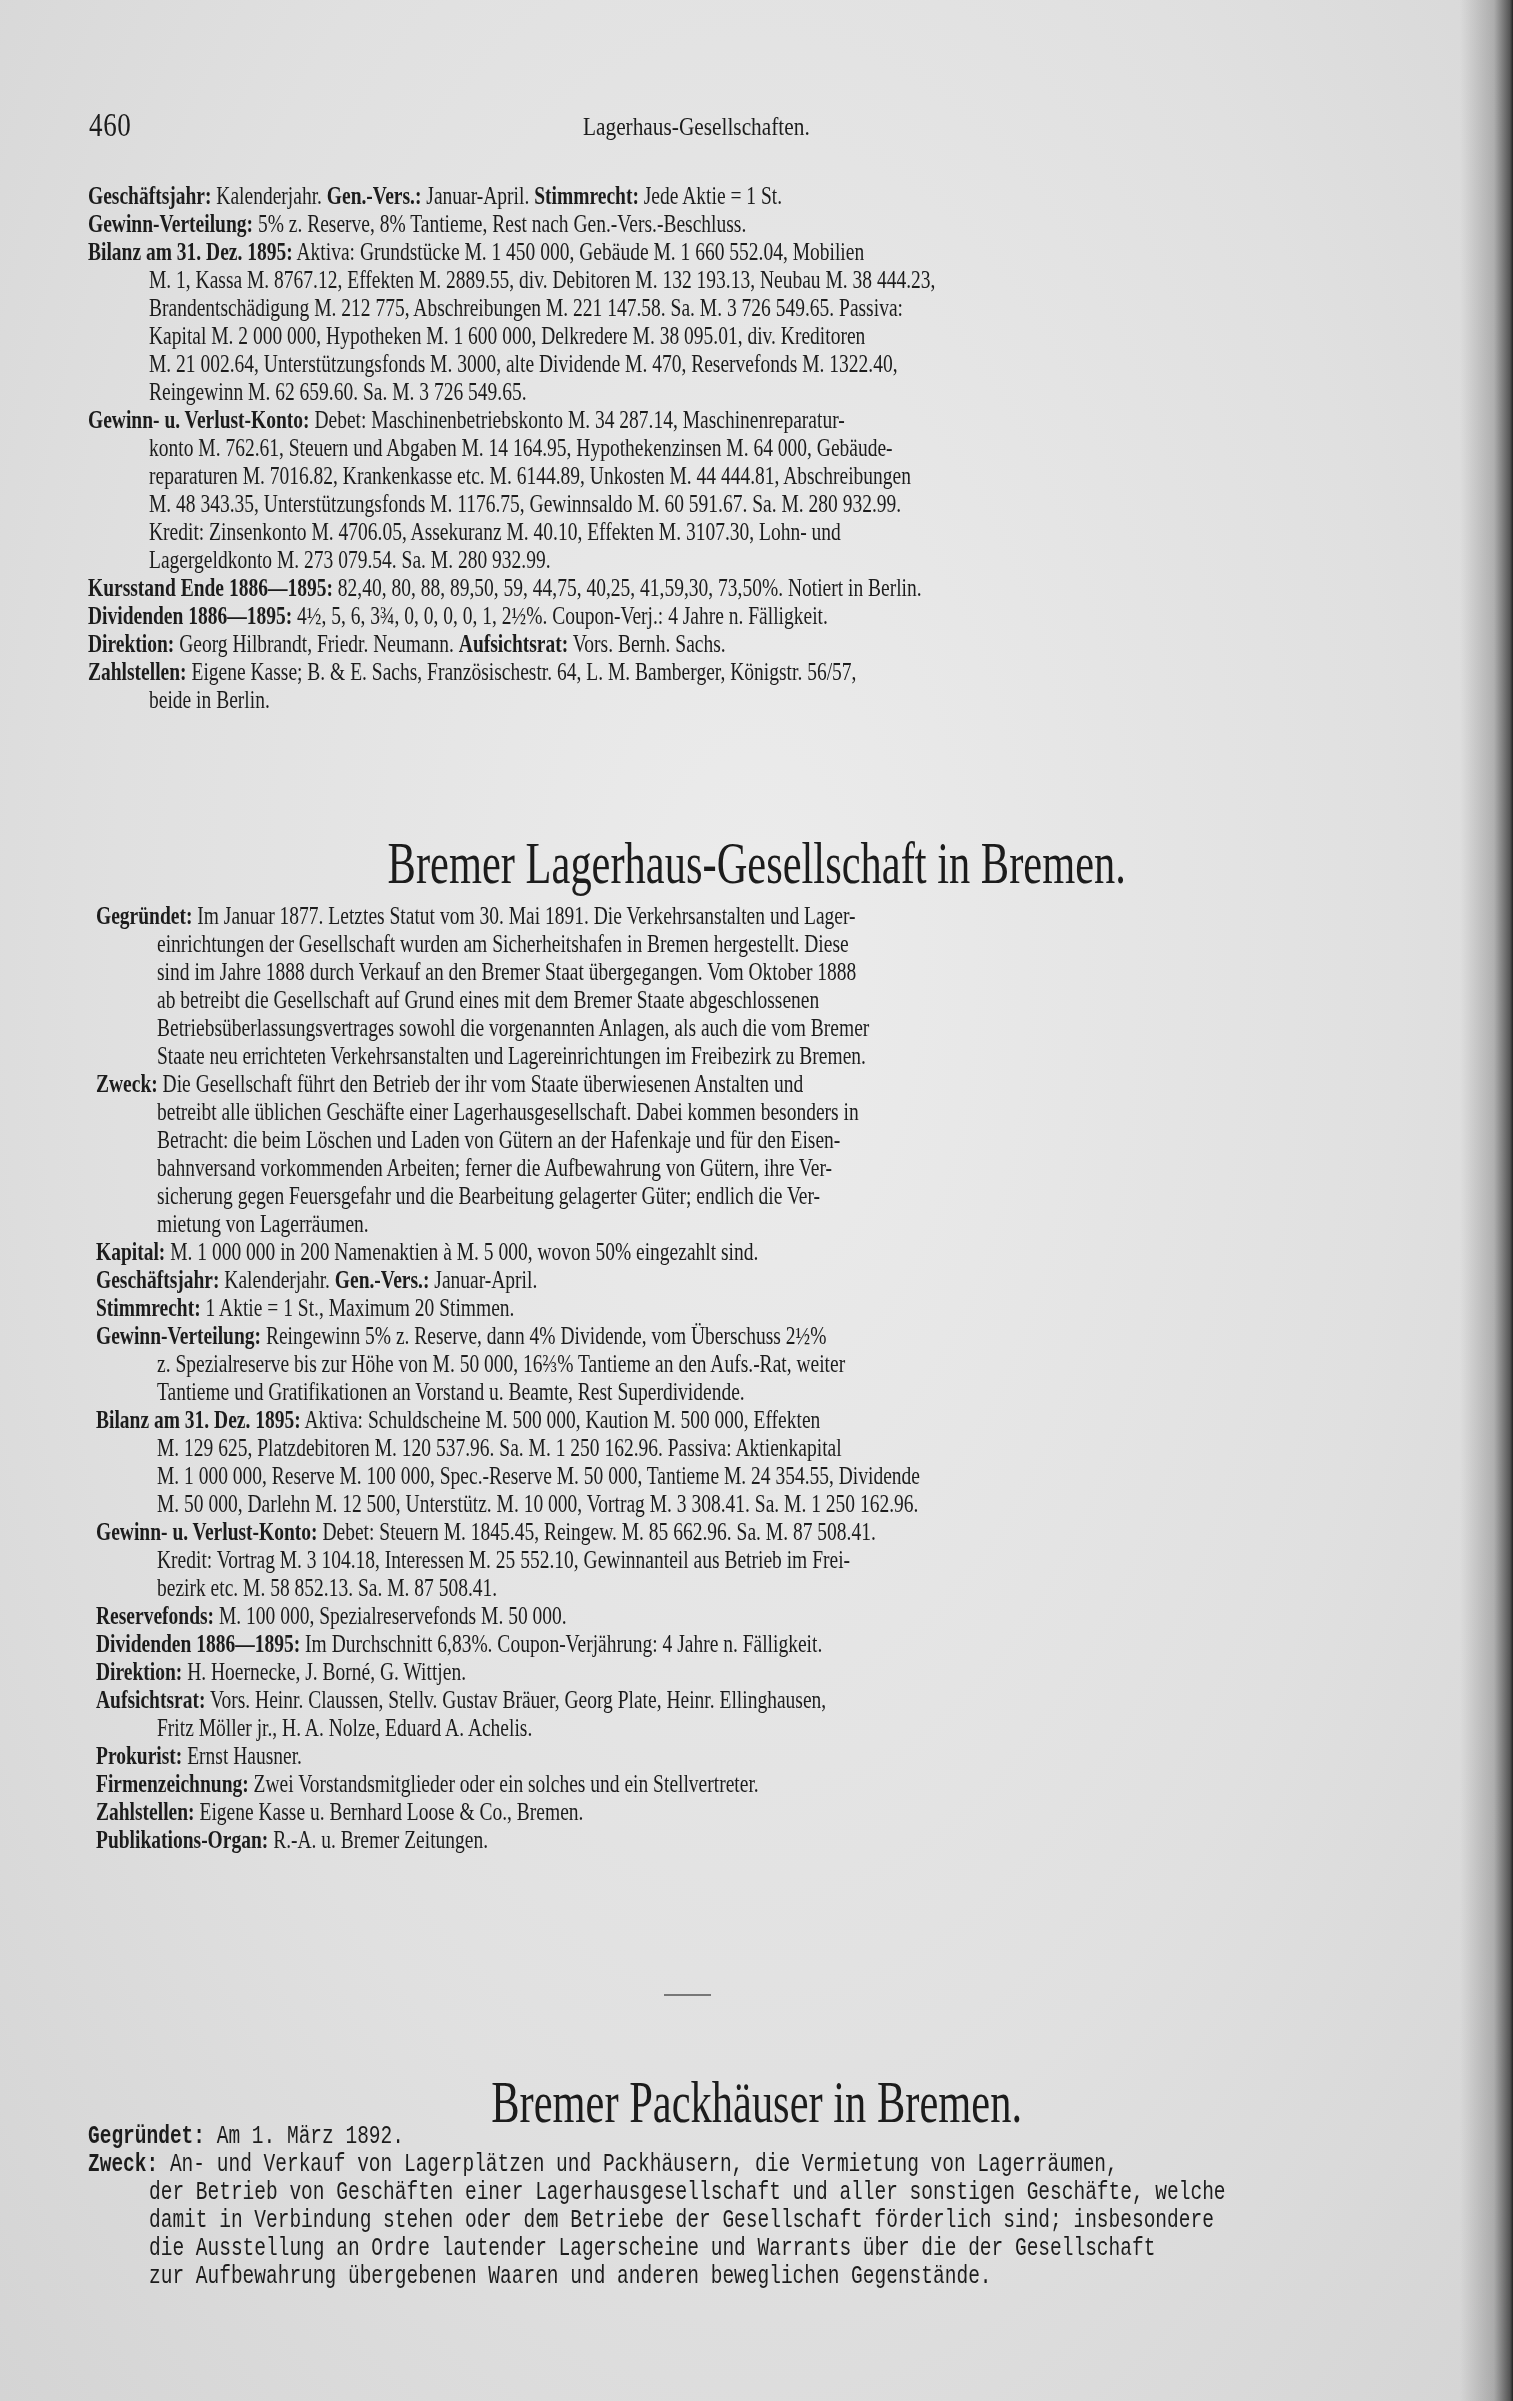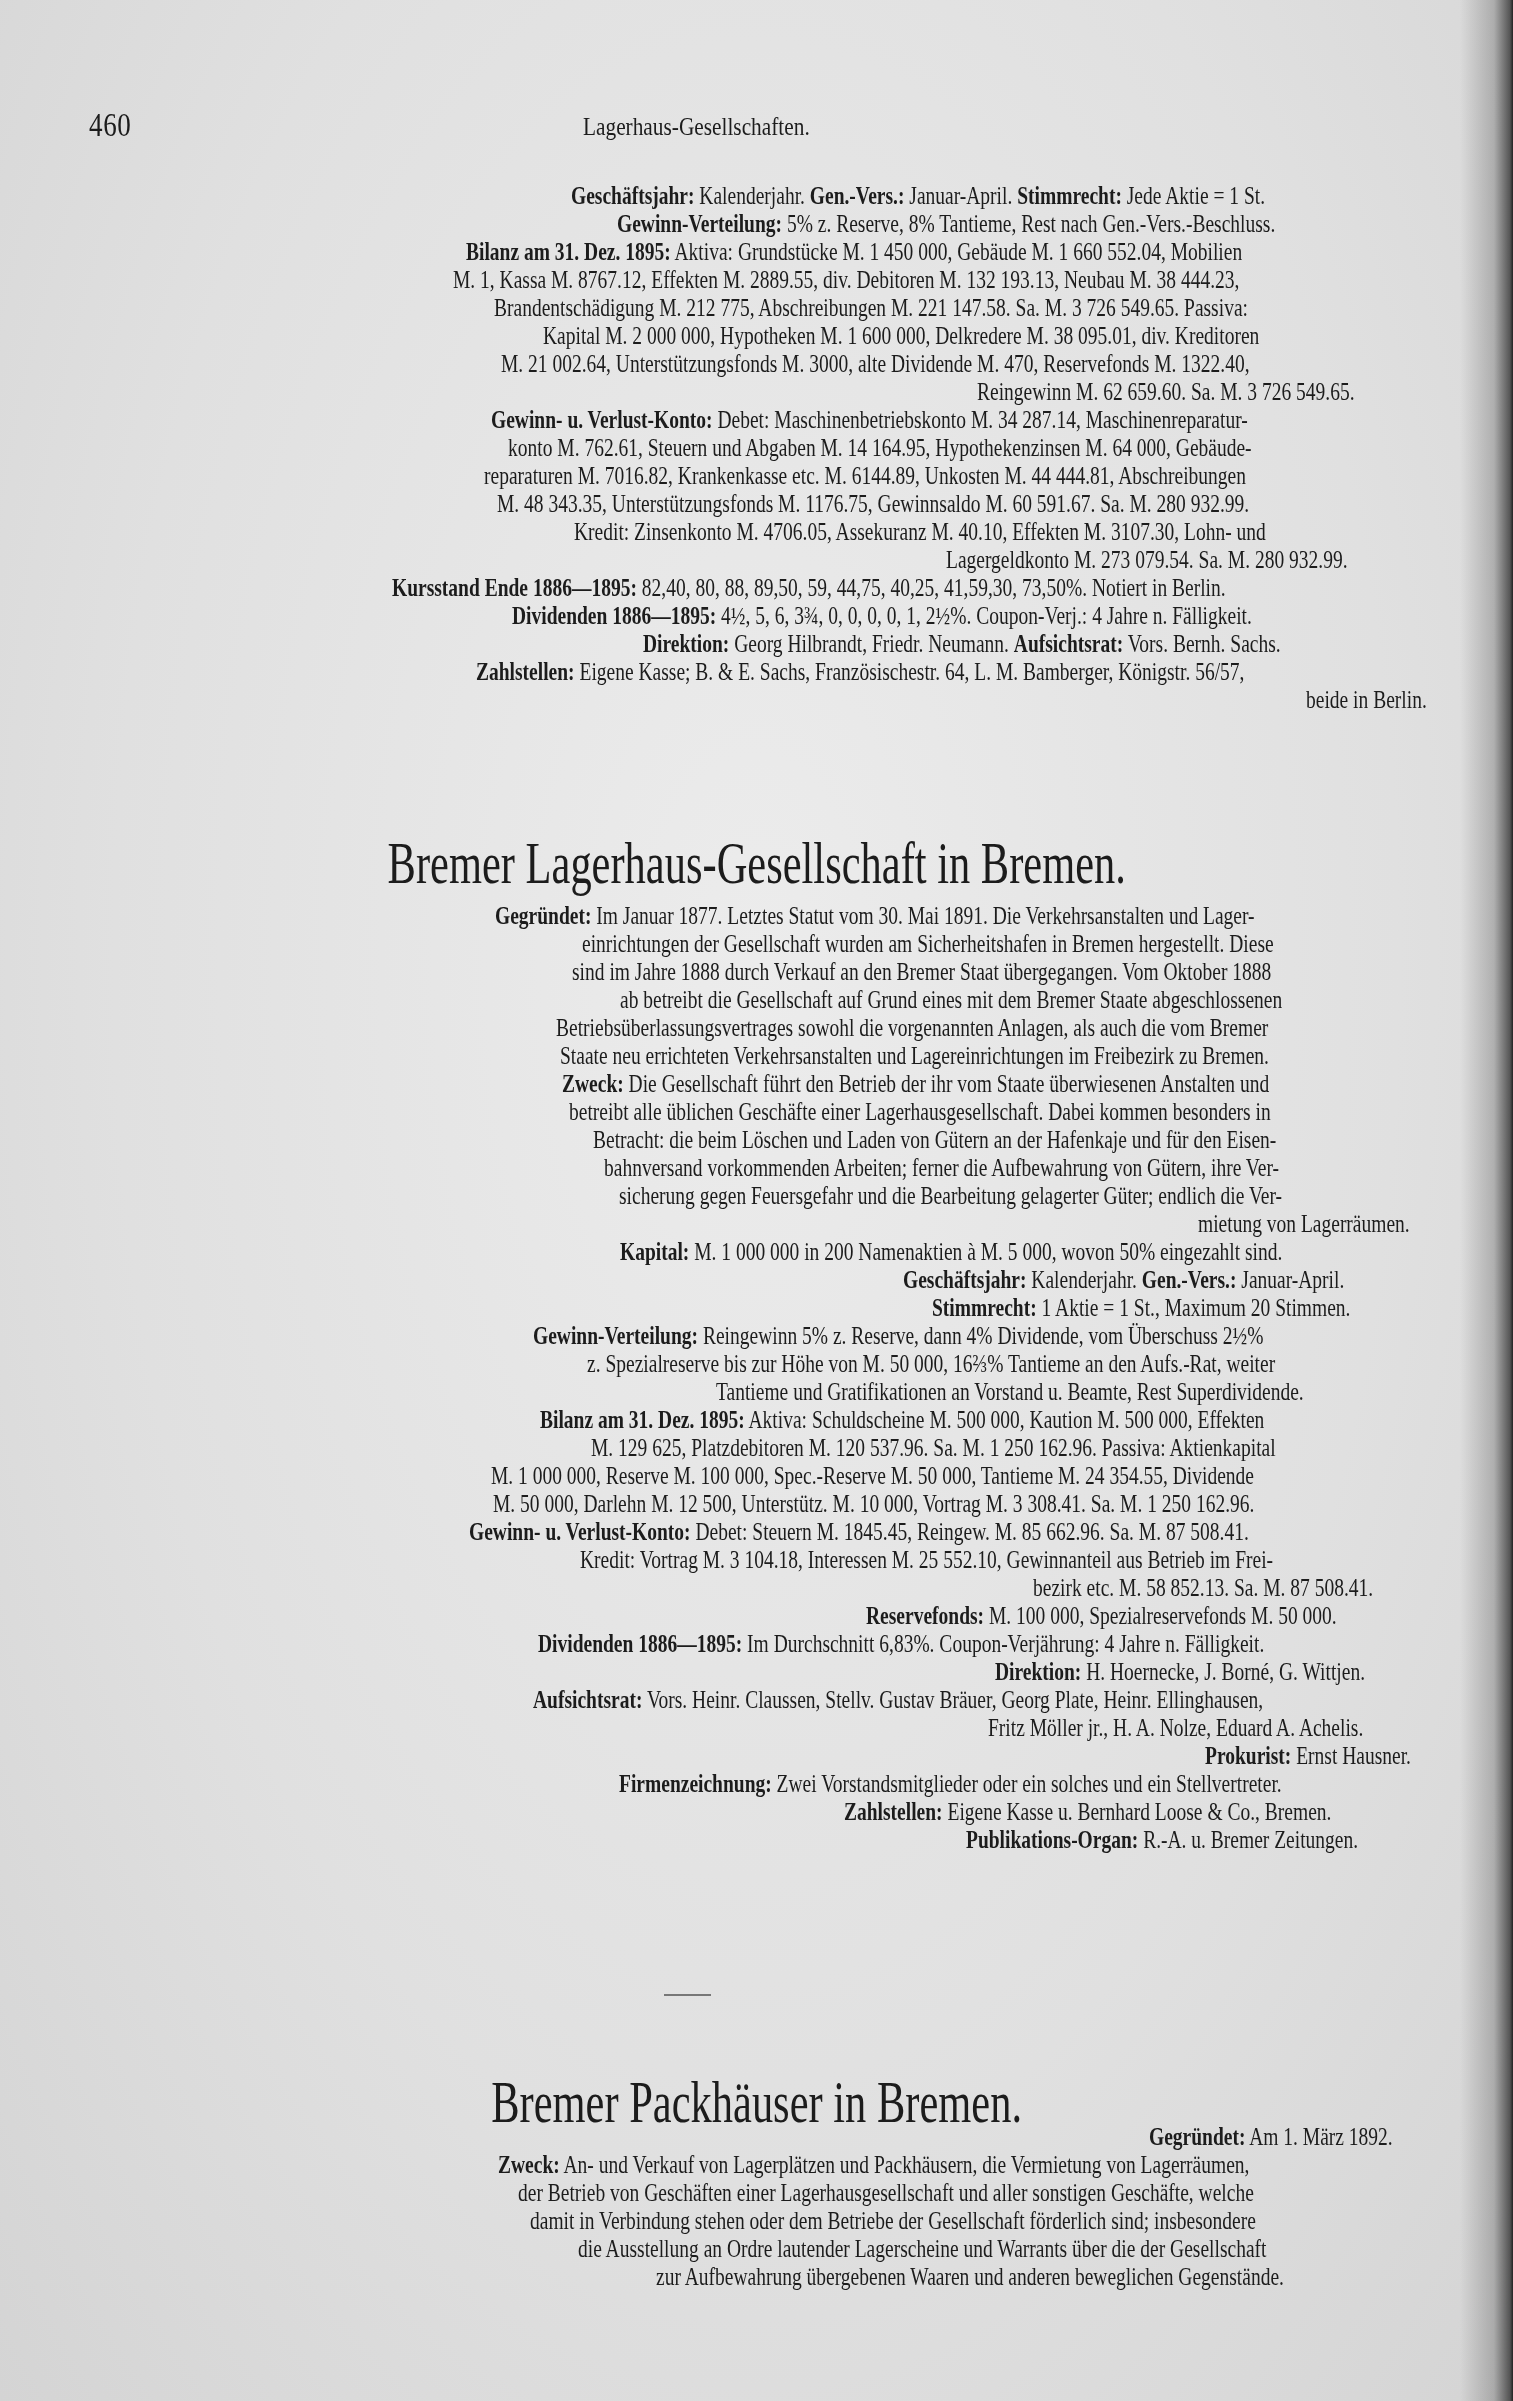--- a/index.html
+++ b/index.html
@@ -17,21 +17,21 @@
   }
   .page-number {
     position: absolute; left: 89px; top: 107px;
     font-size: 33px; letter-spacing: 0.8px; transform: scaleX(0.82); transform-origin: left top;
   }
   .running-title {
     position: absolute; left: 583px; top: 112px;
     font-size: 26px; transform: scaleX(0.82); transform-origin: left top; white-space: nowrap;
   }
   .block {
-    position: absolute; left: 76px; width: 1385px; text-align: right;
+    position: absolute; left: 88px; width: 1385px;
   }
   .line {
     position: relative; height: 28px; line-height: 28px;
     font-size: 25px; white-space: nowrap;
   }
   .line .inner {
     display: inline-block; transform-origin: left center; transform: scaleX(0.78);
   }
   .indent { padding-left: 61px; }
   .label { font-weight: bold; }
@@ -112,21 +112,21 @@
       <div class="line"><span class="inner"><span class="label">Firmenzeichnung:</span><span> Zwei Vorstandsmitglieder oder ein solches und ein Stellvertreter.</span></span></div>
       <div class="line"><span class="inner"><span class="label">Zahlstellen:</span><span> Eigene Kasse u. Bernhard Loose &amp; Co., Bremen.</span></span></div>
       <div class="line"><span class="inner"><span class="label">Publikations-Organ:</span><span> R.-A. u. Bremer Zeitungen.</span></span></div>
     </div>
 
   <div class="divider"></div>
 
   <div class="section-title" style="top:2056px;text-decoration:underline;">
     <span>Bremer Packhäuser in Bremen.</span>
   </div>
-  <div class="block" id="section2" style="top:2123px;">
+  <div class="block" id="section2" style="top:2123px;font-family:Liberation Mono, monospace;">
       <div class="line"><span class="inner"><span class="label">Gegründet:</span><span> Am 1. März 1892.</span></span></div>
       <div class="line"><span class="inner"><span class="label">Zweck:</span><span> An- und Verkauf von Lagerplätzen und Packhäusern, die Vermietung von Lagerräumen,</span></span></div>
       <div class="line indent"><span class="inner"><span>der Betrieb von Geschäften einer Lagerhausgesellschaft und aller sonstigen Geschäfte, welche</span></span></div>
       <div class="line indent"><span class="inner"><span>damit in Verbindung stehen oder dem Betriebe der Gesellschaft förderlich sind; insbesondere</span></span></div>
       <div class="line indent"><span class="inner"><span>die  Ausstellung  an  Ordre  lautender  Lagerscheine  und  Warrants  über  die  der  Gesellschaft</span></span></div>
       <div class="line indent"><span class="inner"><span>zur Aufbewahrung übergebenen Waaren und anderen beweglichen Gegenstände.</span></span></div>
     </div>
 
 </div>
 

